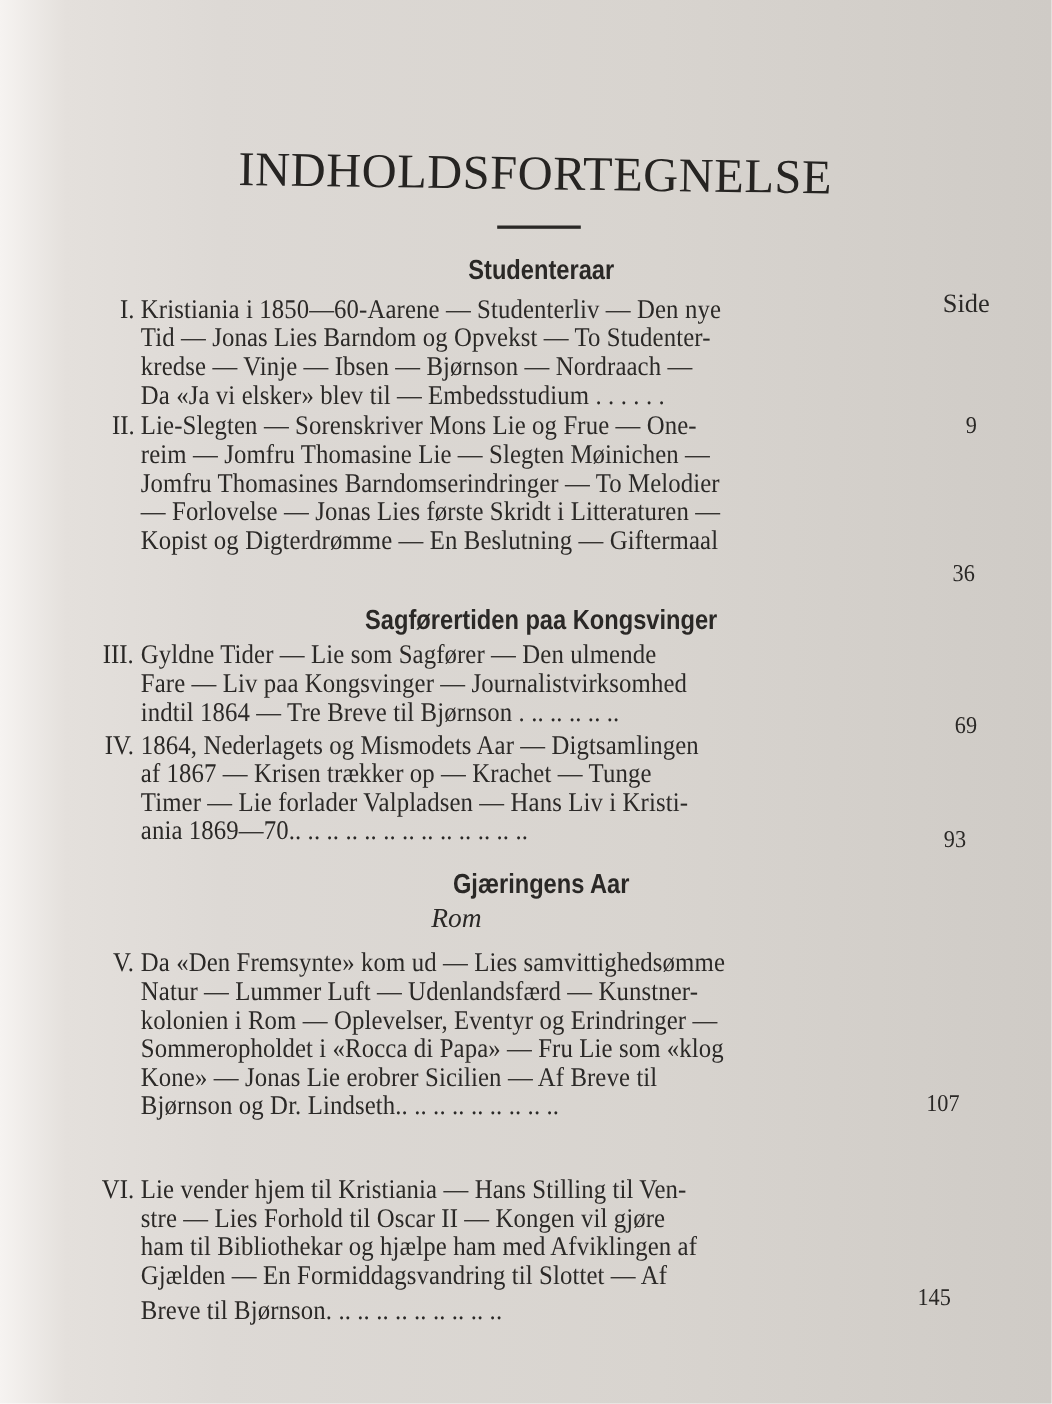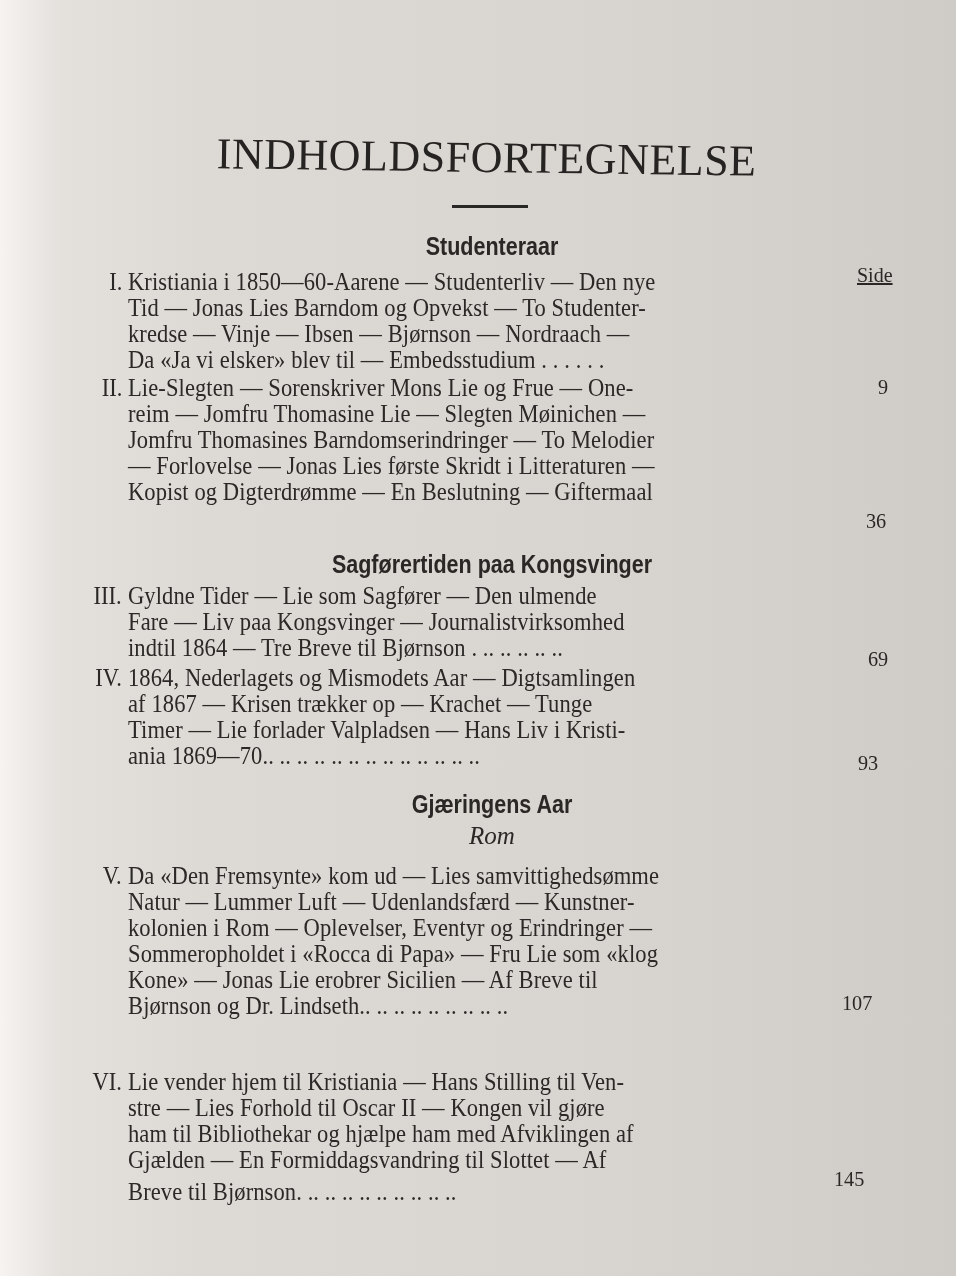--- a/index.html
+++ b/index.html
@@ -21,32 +21,32 @@
     position: absolute; left: 440px; top: 205px; width: 76px; height: 3px;
     background: #2a2826;
   }
   .section-head {
     position: absolute; font-family: "Liberation Sans", "DejaVu Sans", sans-serif;
     font-weight: bold; font-size: 25px; text-align: center; white-space: nowrap;
     transform: scaleX(0.86); transform-origin: center;
     color: #2a2826;
   }
   .subhead {
-    position: absolute; font-style: italic; font-size: 25px; text-align: center;
+    position: absolute; font-style: italic; font-size: 25px; text-align: left;
     white-space: nowrap; color: #2a2826;
   }
   .entry { position: absolute; left: 0; width: 956px; }
   .line {
     position: absolute; font-size: 24.5px; white-space: nowrap;
     letter-spacing: 0.1px; color: #2b2927;
     transform: scaleX(0.92); transform-origin: left center;
   }
   .numeral { position: absolute; font-size: 24.5px; white-space: nowrap; text-align: right; transform: scaleX(0.92); transform-origin: right center; }
   .page-num { position: absolute; font-size: 22px; white-space: nowrap; transform: scaleX(0.92); transform-origin: left center; }
-  .side-label { position: absolute; font-size: 20px; white-space: nowrap; text-decoration: underline; }
+  .side-label { position: absolute; font-size: 24px; white-space: nowrap; }
 </style>
 </head>
 <body>
 
 <div class="page">
 
   <div class="title">INDHOLDSFORTEGNELSE</div>
   <div class="rule"></div>
 
   <div class="section-head" style="left:330px; top:232px; width:300px;">Studenteraar</div>

